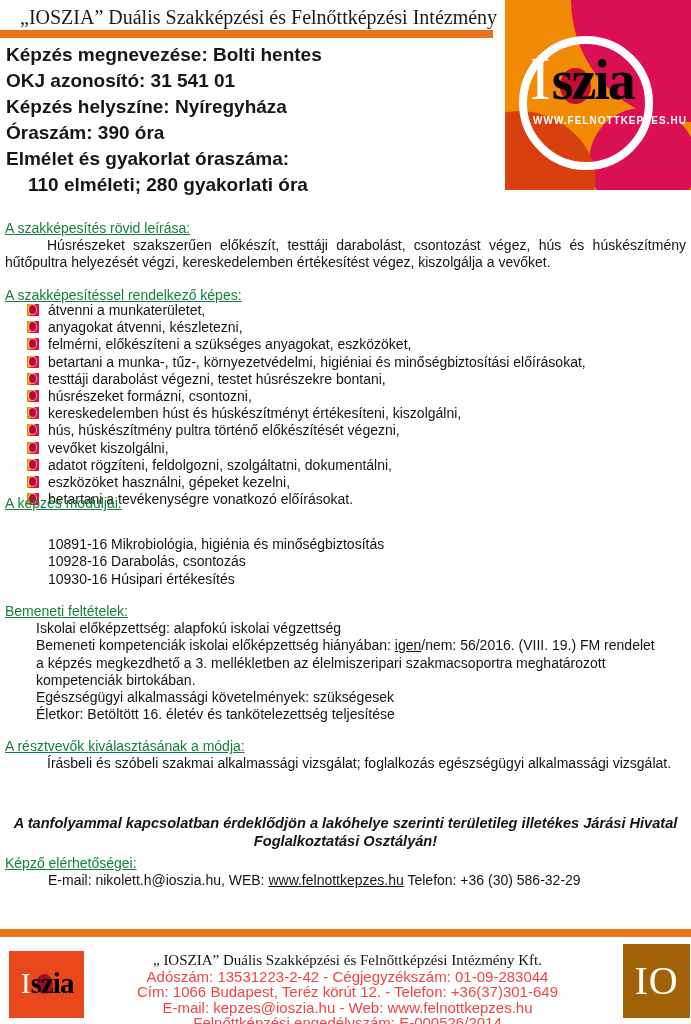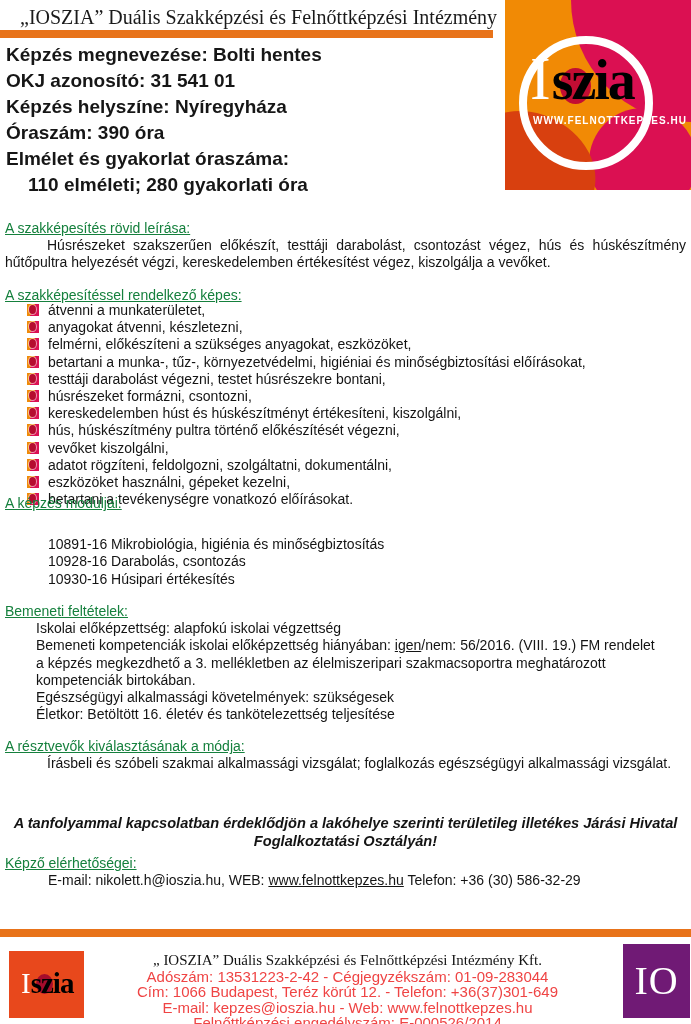--- a/index.html
+++ b/index.html
@@ -59,21 +59,21 @@
   .footer-logo-left { position:absolute; left:9px; top:951px; width:75px; height:67px; background:#E8481C; overflow:hidden; }
   .fl-disc { position:absolute; left:27px; top:23px; width:17px; height:20px; background:#A50C2C; border-radius:50%; }
   .fl-text { position:absolute; left:12px; top:15px; font-family:"Liberation Serif","DejaVu Serif",serif; font-size:29px; line-height:34px; white-space:nowrap; }
   .fl-text .li { color:#ffffff; }
   .fl-text .lszia { color:#000000; font-weight:700; letter-spacing:-1px; }
 
   .footer-center { position:absolute; left:90px; top:951px; width:515px; text-align:center; }
   .footer-company { font-family:"Liberation Serif","DejaVu Serif",serif; font-size:15px; line-height:18px; color:#141414; }
   .footer-small { font-size:15px; line-height:15.3px; color:#ef4444; }
 
-  .footer-logo-right { position:absolute; left:623px; top:944px; width:67px; height:74px; background:#701a75;
+  .footer-logo-right { position:absolute; left:623px; top:944px; width:67px; height:74px; background:#a16207;
                        display:flex; align-items:center; justify-content:center; }
   .footer-logo-right span { font-family:"Liberation Serif","DejaVu Serif",serif; font-size:40px; color:#ffffff; letter-spacing:1px; }
 </style>
 </head>
 <body>
 
 <div class="page">
 
   <div class="doc-title">„IOSZIA” Duális Szakképzési és Felnőttképzési Intézmény</div>
   <div class="accent-bar-top"></div>

